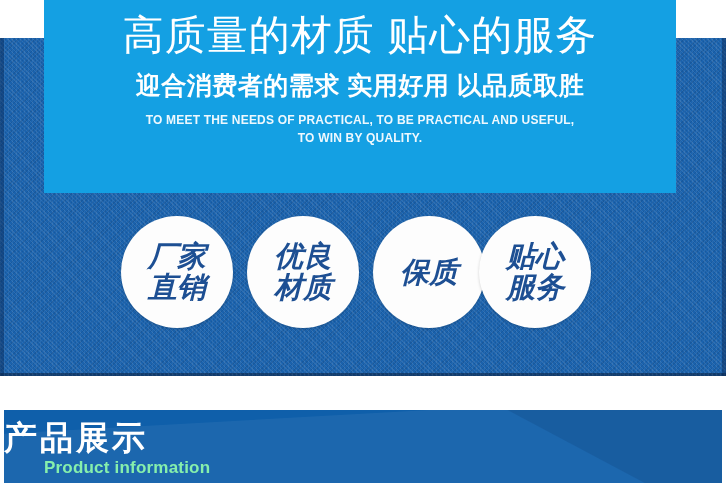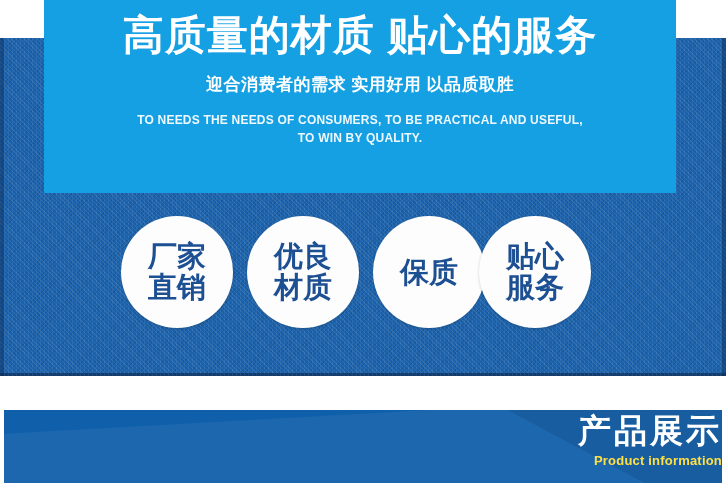--- a/index.html
+++ b/index.html
@@ -91,28 +91,28 @@
   }
   .headline-inner {
     position: absolute;
     left: 0; right: 0;
     top: 10px;
     text-align: center;
   }
   .headline-main {
     color: #ffffff;
     font-size: 41px;
-    font-weight: bold;
+    font-weight: normal;
     line-height: 50px;
     letter-spacing: 1px;
     white-space: nowrap;
   }
   .headline-sub {
     color: #ffffff;
-    font-size: 17px;
+    font-size: 25px;
     font-weight: bold;
     line-height: 34px;
     margin-top: 8px;
     letter-spacing: 0.5px;
     white-space: nowrap;
   }
   .headline-en {
     color: #eef8fe;
     font-size: 12px;
     font-weight: bold;
@@ -142,20 +142,21 @@
     align-items: center;
     justify-content: center;
   }
   .feature-circle .line {
     color: #1d4f93;
     font-size: 29px;
     font-weight: bold;
     line-height: 31px;
     letter-spacing: 0px;
     white-space: nowrap;
+    font-style: italic;
   }
   .c0 { left: 121px; }
   .c1 { left: 247px; text-align: center; }
   .c2 { left: 373px; text-align: right; }
   .c3 { left: 479px; }
 
   
   .product-banner {
     position: absolute;
     left: 4px;
@@ -181,56 +182,57 @@
     top: -60px;
     width: 360px;
     height: 210px;
     background: rgba(10,50,100,0.18);
     transform: rotate(28deg);
     transform-origin: right top;
   }
   .banner-text {
     position: absolute;
     left: 0; right: 0;
-    top: 1px;
-    text-align: right;
+    top: 8px;
+    text-align: left;
   }
   .banner-cn {
     color: #ffffff;
     font-size: 33px;
     font-weight: bold;
     line-height: 40px;
     letter-spacing: 3px;
   }
   .banner-en {
-    color: #fde047;
-    font-size: 13px;
+    color: #86efac;
+    font-size: 17px;
     font-weight: bold;
     line-height: 18px;
     letter-spacing: 0.2px;
     margin-top: 1px;
+    padding-left: 40px;
   }
 </style>
 </head>
 <body>
 
 <div id="poster">
 
   <div class="texture-field"></div>
   <div class="field-edge-left"></div>
   <div class="field-edge-right"></div>
   <div class="notch notch-left"></div>
   <div class="notch notch-right"></div>
 
   <div class="headline-panel">
     <div class="headline-inner">
       <div class="headline-main">高质量的材质 贴心的服务</div>
       <div class="headline-sub">迎合消费者的需求  实用好用  以品质取胜</div>
       <div class="headline-en">
-        <div>TO NEEDS THE NEEDS OF CONSUMERS, TO BE PRACTICAL AND USEFUL,</div>
+        <div>TO MEET THE NEEDS OF PRACTICAL, TO BE PRACTICAL AND USEFUL,</div>
         <div>TO WIN BY QUALITY.</div>
       </div>
     </div>
   </div>
 
   <div class="circles-row">
 
     <div class="feature-circle c0">
       <div class="line">厂家</div>
       <div class="line">直销</div>

